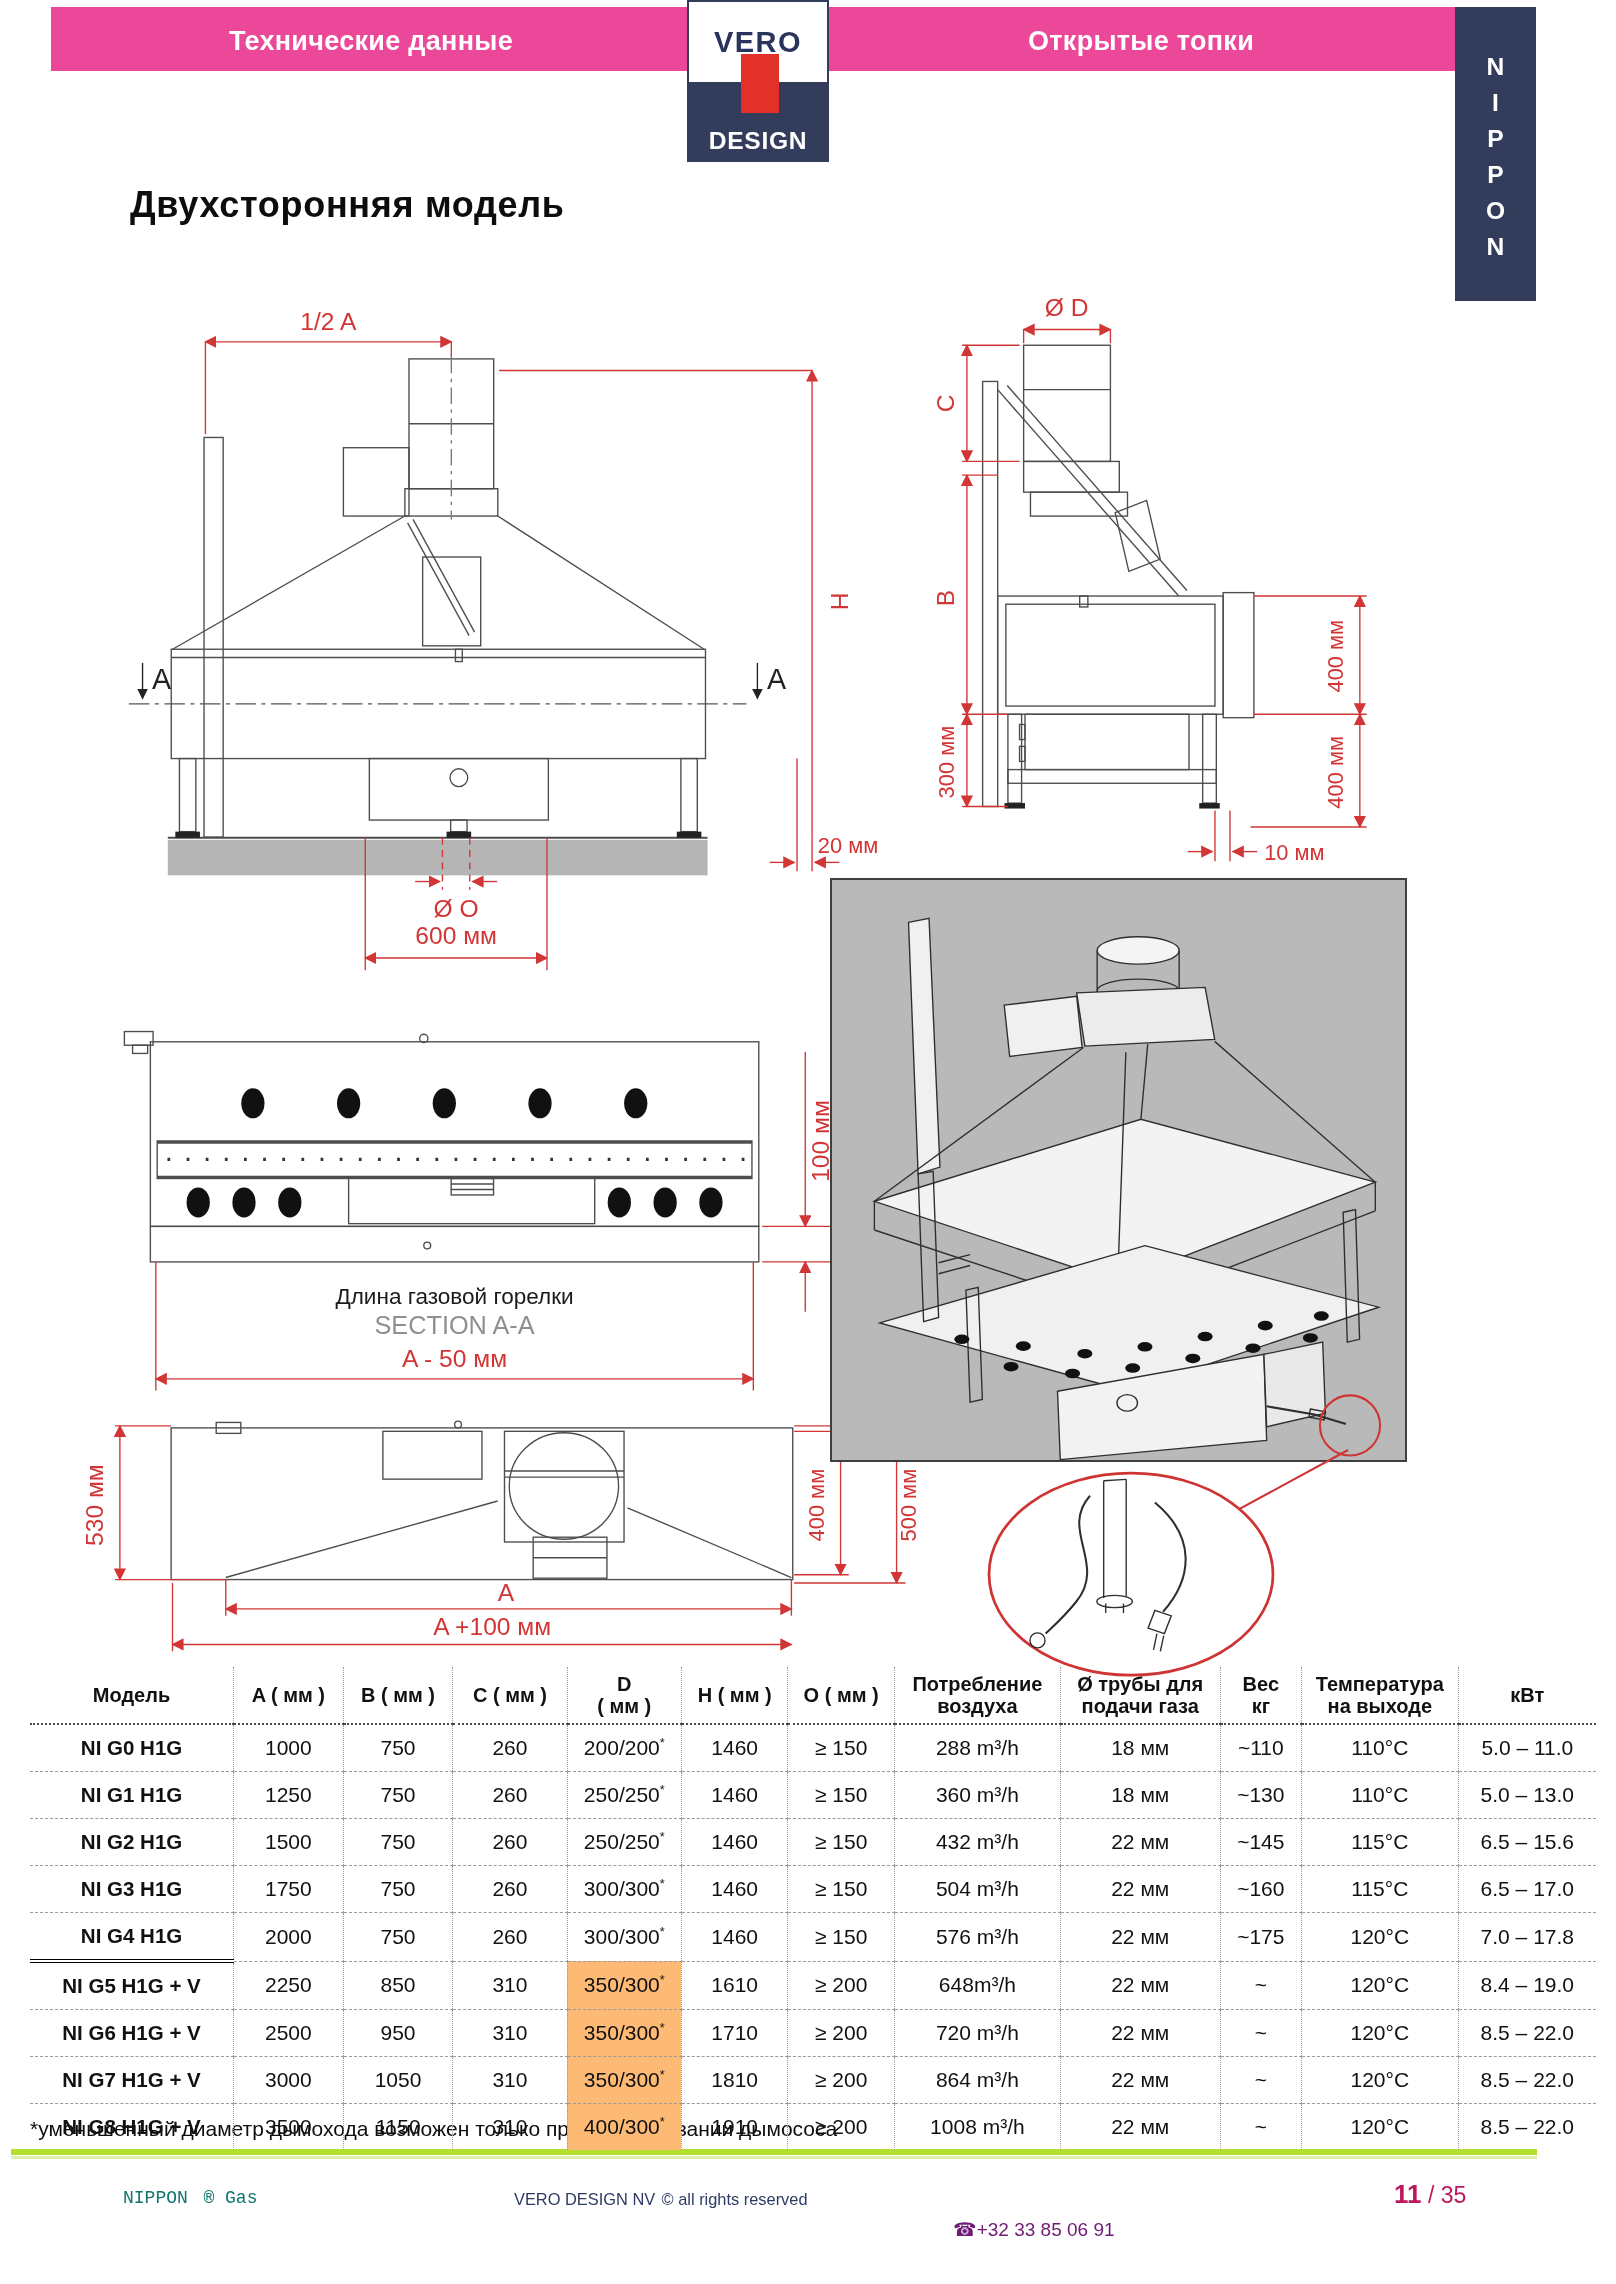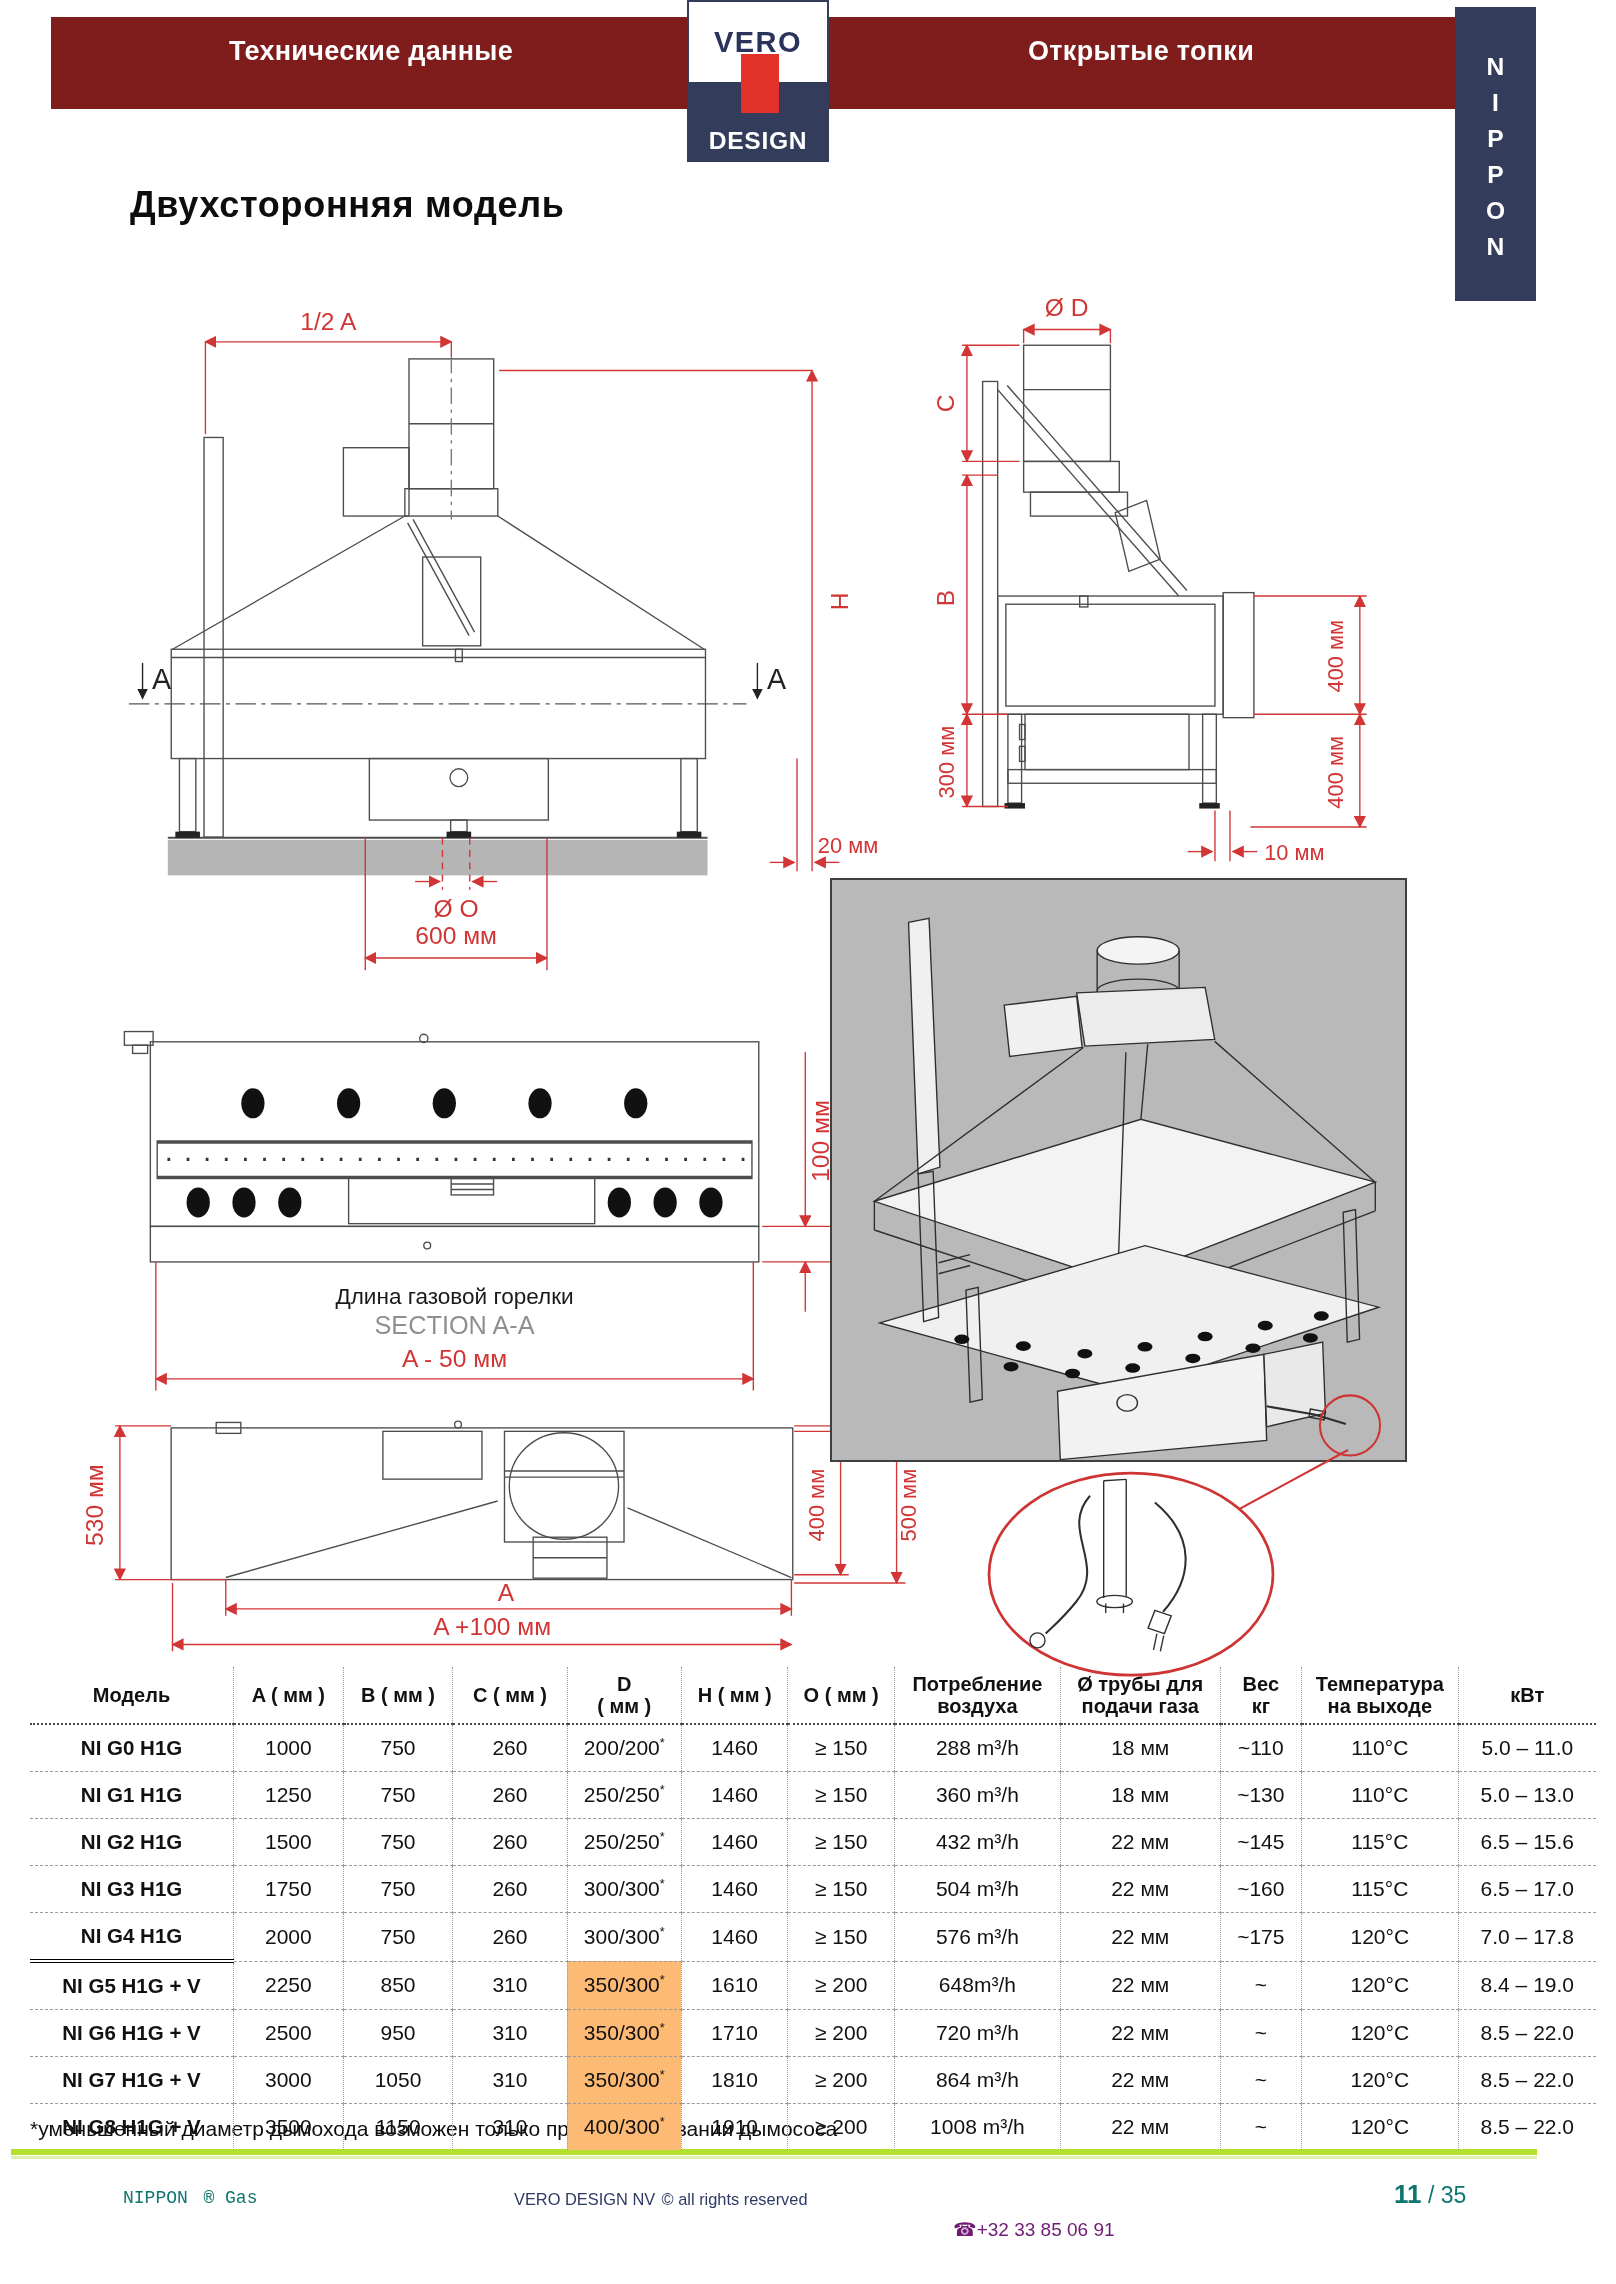--- a/index.html
+++ b/index.html
@@ -1,21 +1,21 @@
 <!DOCTYPE html>
 <html style="font-size:11px"><head>
 <meta charset="utf-8">
 <style>
   html,body{margin:0;padding:0;background:#ffffff;}
   .page{position:relative;width:1617px;height:2284px;background:#fff;overflow:hidden;
         font-family:"Liberation Sans",sans-serif;}
   .abs{position:absolute;}
 
   
-  .topbar{left:51px;top:6.8px;width:1485px;height:92px;background:#7f1d1d;display:flex;align-items:center;margin-top:10px;}
+  .topbar{left:51px;top:6.8px;width:1485px;height:64px;background:#ec4899;display:flex;align-items:center;}
   .topbar .bt{color:#fff;font-size:27px;font-weight:bold;letter-spacing:0.3px;}
   .bt-left{position:absolute;left:178px;top:19px;}
   .bt-right{position:absolute;left:977px;top:19px;}
   .side-tab{left:1455px;top:6.8px;width:81px;height:294px;background:#333c5a;
             display:flex;flex-direction:column;align-items:center;padding-top:42px;box-sizing:border-box;}
   .side-tab div{color:#fff;font-size:24.6px;font-weight:bold;line-height:36px;}
   .logo{left:687px;top:0px;width:142px;height:162px;border:2px solid #333c5a;box-sizing:border-box;background:#c4b5fd;}
   .logo .lg-top{position:absolute;left:0;top:0;width:100%;height:80px;background:#ffffff;
       display:flex;align-items:center;justify-content:center;color:#29335c;font-size:29px;font-weight:bold;letter-spacing:1.4px;}
   .logo .lg-bottom{position:absolute;left:0;top:80px;width:100%;height:78px;background:#333c5a;
@@ -55,21 +55,21 @@
   .footnote{left:30px;top:2117px;font-size:21px;color:#0d0d0d;}
   .green-bar1{left:11px;top:2149px;width:1526px;height:6.1px;background:#b3df2f;}
   .green-bar2{left:11px;top:2156px;width:1526px;height:3.4px;background:#dcefad;}
 
   
   .foot-brand{left:123px;top:2181px;font-size:26px;color:#0f766e;font-family:Liberation Mono, monospace;}
   .foot-brand span{font-size:18px;}
   .foot-company{left:514px;top:2184px;font-size:23px;color:#2e3a63;}
   .foot-company span{font-size:16.4px;}
   .foot-phone{left:953px;top:2186px;font-size:19px;color:#701a75;margin-top:32px;}
-  .foot-page{left:1394px;top:2179px;font-size:23px;color:#0f766e;}
+  .foot-page{left:1394px;top:2179px;font-size:23px;color:#be185d;}
   .foot-page b{font-size:26px;}
 </style>
 </head>
 <body>
 
 <div class="page">
 
   <div class="abs topbar">
     <div class="bt bt-left">Технические данные</div>
     <div class="bt bt-right">Открытые топки</div>

